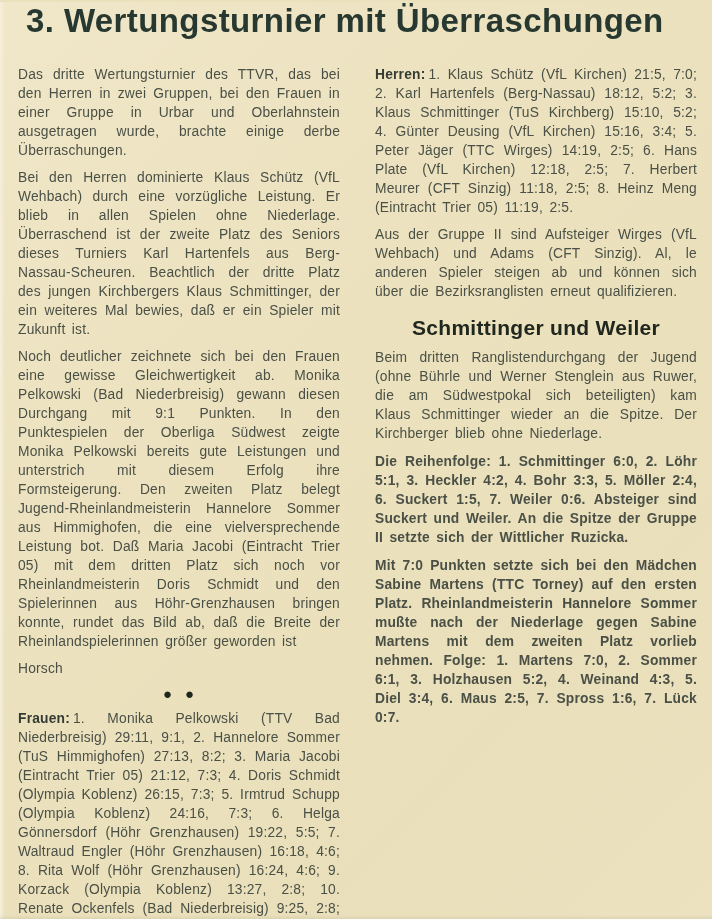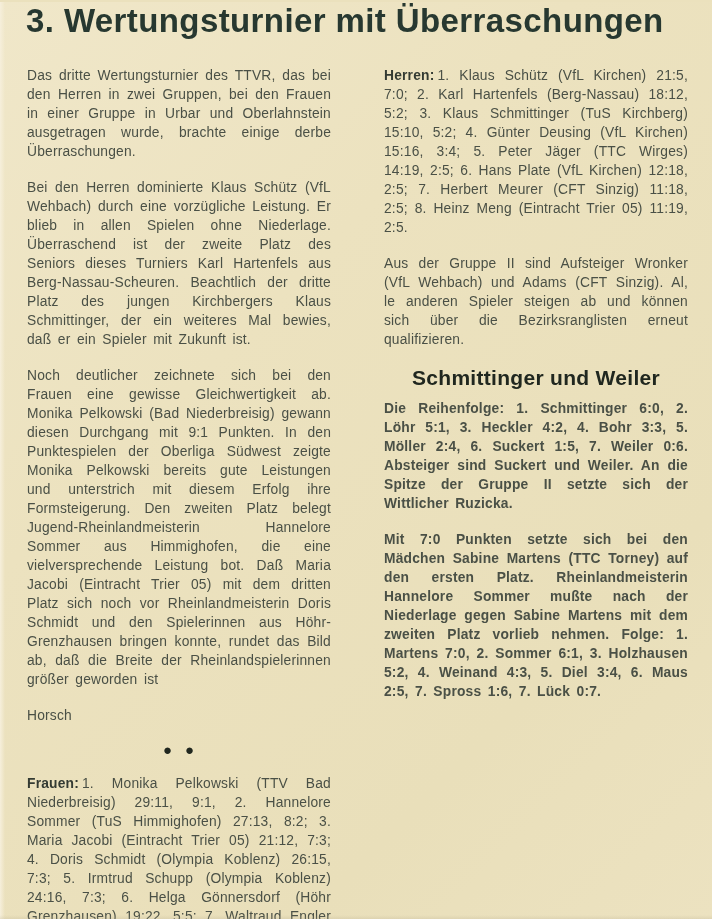--- a/index.html
+++ b/index.html
@@ -19,36 +19,36 @@
   }
   .scan-edge-left {
     position: absolute; left: 0; top: 0; bottom: 0; width: 5px;
     background: linear-gradient(to right, #f6efdb, rgba(246,239,219,0));
   }
   .scan-edge-bottom {
     position: absolute; left: 0; right: 0; bottom: 0; height: 6px;
     background: linear-gradient(to top, rgba(180,170,140,0.35), rgba(180,170,140,0));
   }
   .headline {
-    margin: 2px 8px 0 26px;
+    margin: 2px 8px 8px 26px;
     font-size: 33px;
     font-weight: bold;
     letter-spacing: 0.4px;
     color: #273830;
     white-space: nowrap;
   }
   .columns {
     display: flex;
     gap: 19px;
     padding: 9px 7px 0 10px;
     box-sizing: border-box;
   }
   .col { flex: 1 1 0; min-width: 0; }
   .col p {
-    margin: 17px;
+    margin: 8px;
     font-size: 13.8px;
     line-height: 19px;
     text-align: justify;
     word-spacing: 2.4px;
     letter-spacing: 0.2px;
     color: #4a5046;
   }
   .col p.gap { margin-top: 9px; font-weight: bold; }
   .lead {
     font-weight: bold;
@@ -102,24 +102,25 @@
       </div>
 
       <p><span class="lead">Frauen:</span><span>1. Monika Pelkowski (TTV Bad Niederbreisig) 29:11, 9:1, 2. Hannelore Sommer (TuS Himmighofen) 27:13, 8:2; 3. Maria Jacobi (Eintracht Trier 05) 21:12, 7:3; 4. Doris Schmidt (Olympia Koblenz) 26:15, 7:3; 5. Irmtrud Schupp (Olympia Koblenz) 24:16, 7:3; 6. Helga Gönnersdorf (Höhr Grenzhausen) 19:22, 5:5; 7. Waltraud Engler (Höhr Grenzhausen) 16:18, 4:6; 8. Rita Wolf (Höhr Grenzhausen) 16:24, 4:6; 9. Korzack (Olympia Koblenz) 13:27, 2:8; 10. Renate Ockenfels (Bad Niederbreisig) 9:25, 2:8; 11. Margret Mees (Olympia Koblenz) 11:30, 0:10.</span></p>
 
       <p class="gap">Suckert Ockenfels und Margret Mees sind Absteiger.</p>
     </div>
 
     <div class="col">
       <p><span class="lead">Herren:</span><span>1. Klaus Schütz (VfL Kirchen) 21:5, 7:0; 2. Karl Hartenfels (Berg-Nassau) 18:12, 5:2; 3. Klaus Schmittinger (TuS Kirchberg) 15:10, 5:2; 4. Günter Deusing (VfL Kirchen) 15:16, 3:4; 5. Peter Jäger (TTC Wirges) 14:19, 2:5; 6. Hans Plate (VfL Kirchen) 12:18, 2:5; 7. Herbert Meurer (CFT Sinzig) 11:18, 2:5; 8. Heinz Meng (Eintracht Trier 05) 11:19, 2:5.</span></p>
 
-      <p>Aus der Gruppe II sind Aufsteiger Wronker (VfL Wehbach) und Adams (CFT Sinzig). Al, le anderen Spieler steigen ab und können sich über die Bezirksranglisten erneut qualifizieren.</p>
+      <p>Aus der Gruppe II sind Aufsteiger Wirges (VfL Wehbach) und Adams (CFT Sinzig). Al, le anderen Spieler steigen ab und können sich über die Bezirksranglisten erneut qualifizieren.</p>
 
       <div class="section-header">Schmittinger und Weiler</div>
 
+      <p>Beim dritten Ranglistendurchgang der Jugend (ohne Bührle und Werner Stenglein aus Ruwer, die am Südwestpokal sich beteiligten) kam Klaus Schmittinger wieder an die Spitze. Der Kirchberger blieb ohne Niederlage.</p>
       <p class="gap">Die Reihenfolge: 1. Schmittinger 6:0, 2. Löhr 5:1, 3. Heckler 4:2, 4. Bohr 3:3, 5. Möller 2:4, 6. Suckert 1:5, 7. Weiler 0:6. Absteiger sind Suckert und Weiler. An die Spitze der Gruppe II setzte sich der Wittlicher Ruzicka.</p>
       <p class="gap">Mit 7:0 Punkten setzte sich bei den Mädchen Sabine Martens (TTC Torney) auf den ersten Platz. Rheinlandmeisterin Hannelore Sommer mußte nach der Niederlage gegen Sabine Martens mit dem zweiten Platz vorlieb nehmen. Folge: 1. Martens 7:0, 2. Sommer 6:1, 3. Holzhausen 5:2, 4. Weinand 4:3, 5. Diel 3:4, 6. Maus 2:5, 7. Spross 1:6, 7. Lück 0:7.</p>
     </div>
 
   </div>
 
   <div class="scan-edge-bottom"></div>
 </div>
 
 </body></html>

